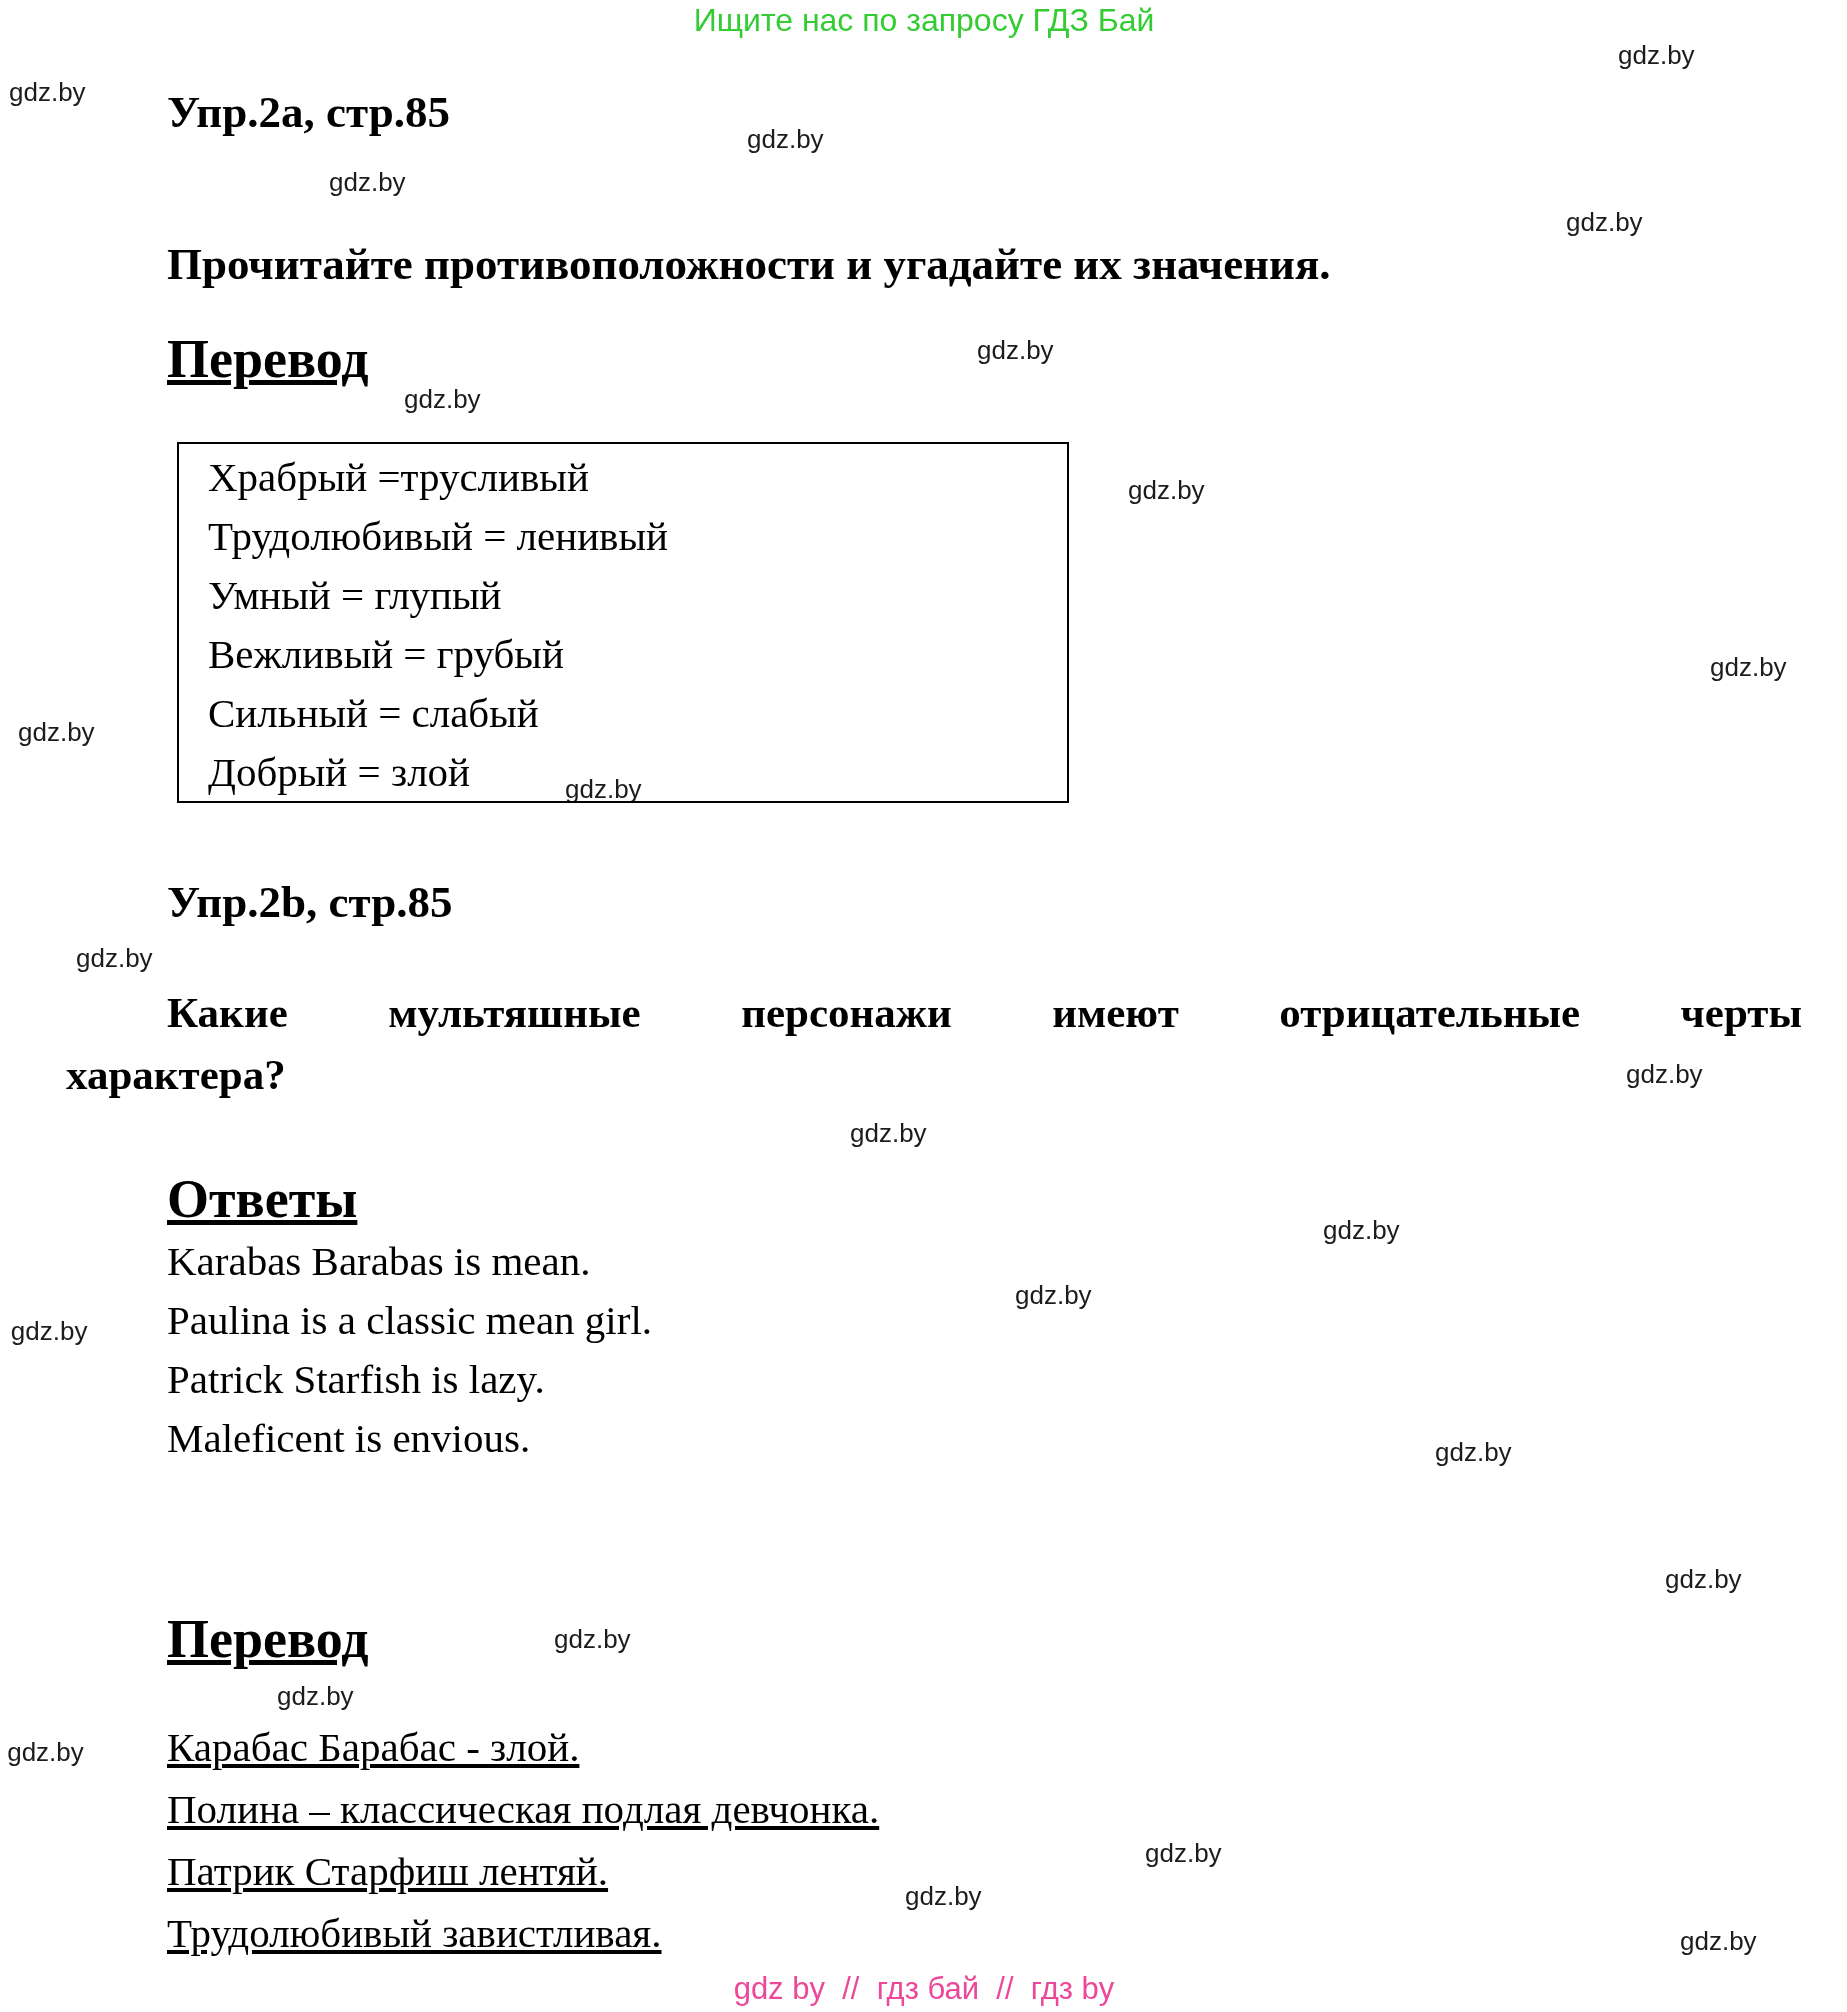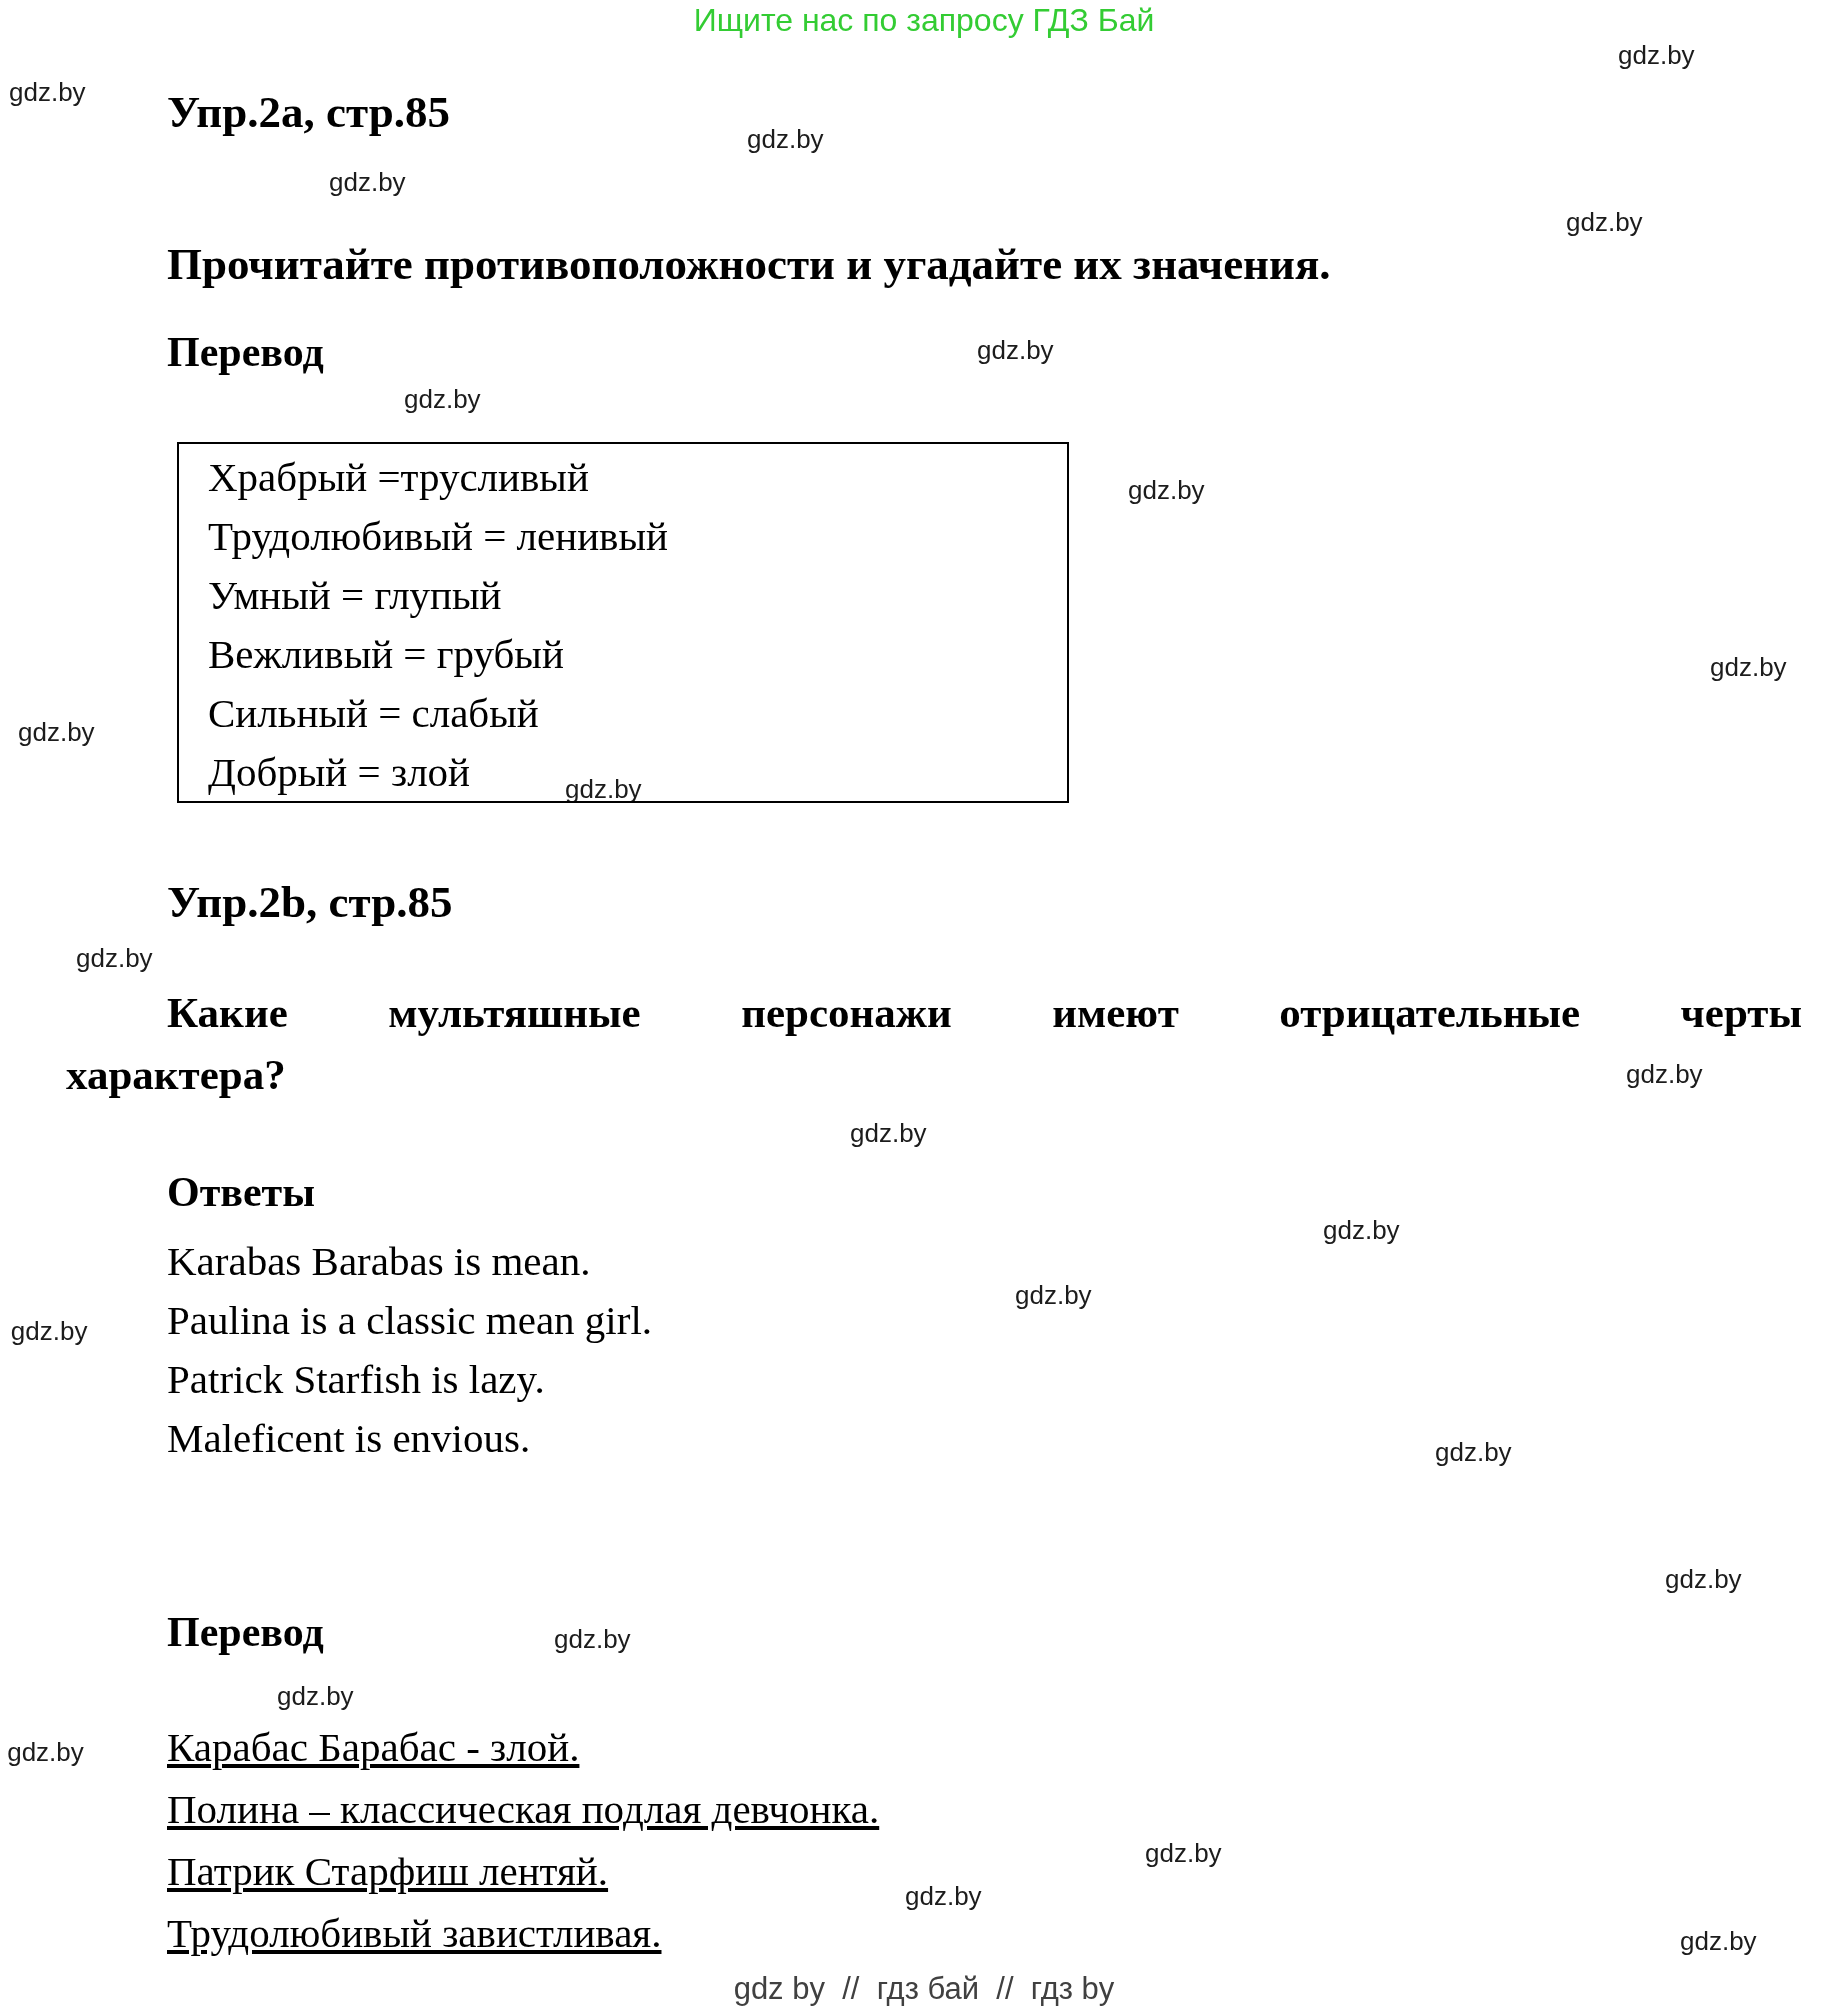--- a/index.html
+++ b/index.html
@@ -26,21 +26,21 @@
     color:#1c1c1c;
     white-space:nowrap;
     text-align:center;
   }
   .h{
     position:absolute;
     font-weight:bold;
     font-size:45px;
     white-space:nowrap;
   }
-  .h-sub{font-size:42px;}
+  .h-sub{font-size:54px;text-decoration:underline;}
   .task-line{
     position:absolute;
     font-weight:bold;
     font-size:45px;
     white-space:nowrap;
     margin-top:30px;
   }
   .q1{
     position:absolute;
     left:167px;top:988px;width:1635px;
@@ -153,16 +153,16 @@
 
   <div class="h h-sub" style="left:167px;top:1608px;">Перевод</div>
 
   <div class="list translations-list">
       <div class="line">Карабас Барабас - злой.</div>
       <div class="line">Полина – классическая подлая девчонка.</div>
       <div class="line">Патрик Старфиш лентяй.</div>
       <div class="line">Трудолюбивый завистливая.</div>
     </div>
 
-  <div class="footer" style="color: #404040;">gdz by  //  гдз бай  //  гдз by</div>
+  <div class="footer" style="color: #ec4899;">gdz by  //  гдз бай  //  гдз by</div>
 
 </div>
 
 
 </body></html>

